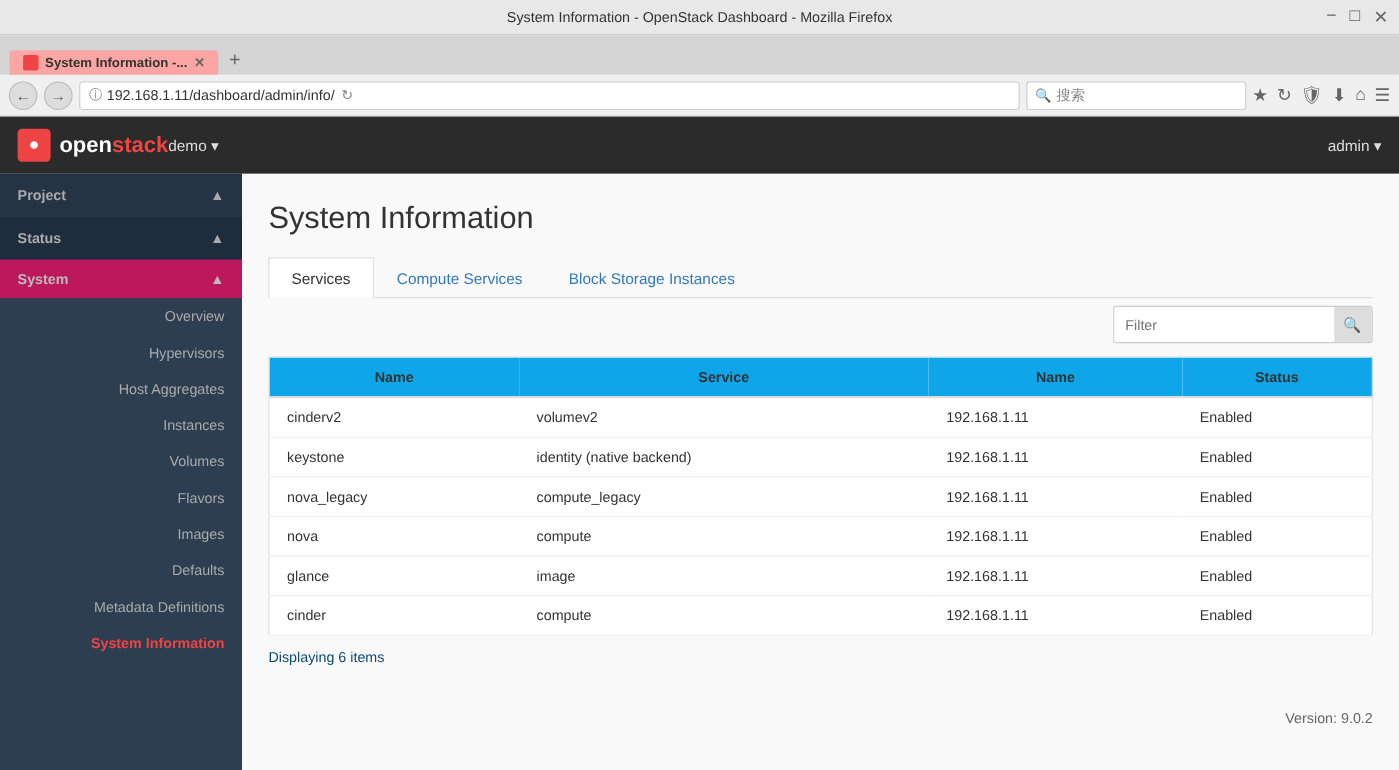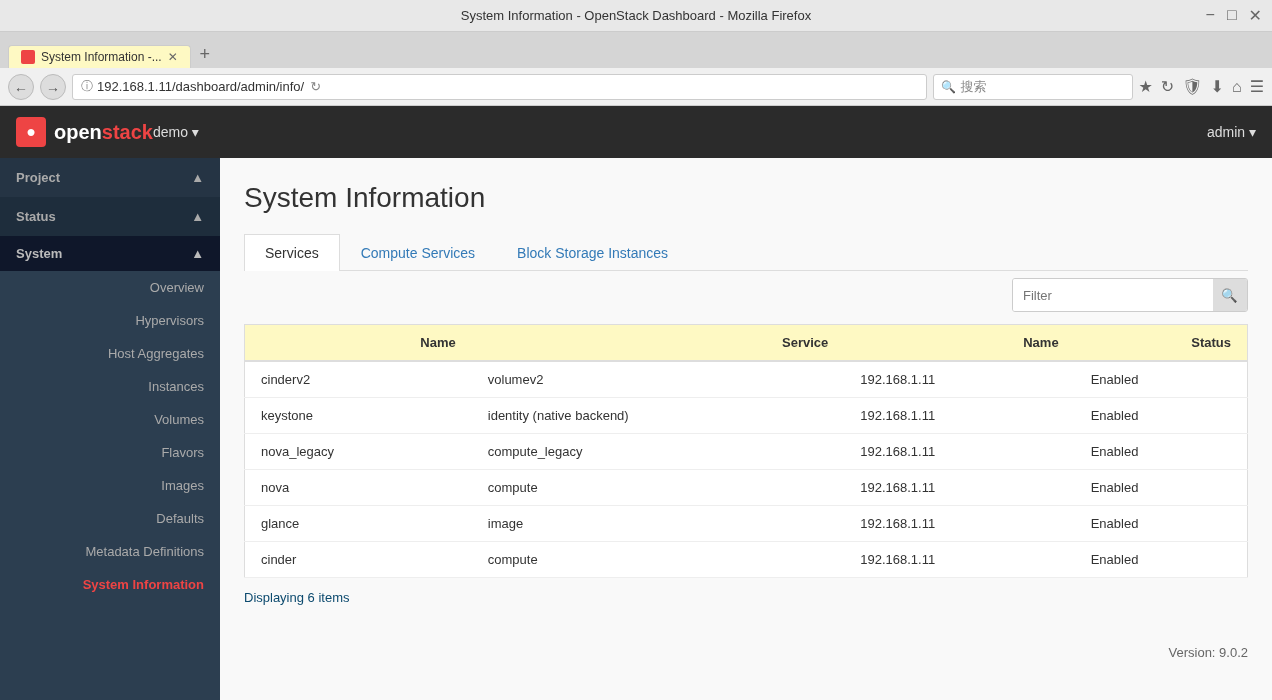--- a/index.html
+++ b/index.html
@@ -29,28 +29,29 @@
       height: 36px;
       background: #d5d5d5;
       display: flex;
       align-items: flex-end;
       padding-left: 8px;
     }
     .browser-tab {
       display: flex;
       align-items: flex-end;
       gap: 6px;
-      background: #fef9c3;
+      background: #fca5a5;
       border: 1px solid #ccc;
       border-bottom: none;
       border-radius: 4px 4px 0 0;
       padding: 4px 12px;
       font-size: 12px;
       color: #333;
       min-width: 160px;
+      font-weight: bold;
     }
     .browser-tab .tab-favicon {
       width: 14px; height: 14px;
       background: #e44;
       border-radius: 2px;
       display: inline-block;
     }
     .browser-tab .tab-close { margin-left: auto; color: #666; cursor: pointer; }
     .browser-tab-new {
       width: 28px; height: 28px;
@@ -171,21 +172,21 @@
       cursor: pointer;
     }
     .sidebar-section-header.active {
       background: #1e2d3c;
     }
     .sidebar-section-sub {
       padding: 10px 16px;
       font-size: 13px;
       font-weight: bold;
       color: #bbb;
-      background: #0f172a;
+      background: #be185d;
       display: flex;
       justify-content: space-between;
       align-items: center;
       cursor: pointer;
     }
     .sidebar-item {
       padding: 9px 16px 9px 28px;
       font-size: 13px;
       color: #aaa;
       cursor: pointer;
@@ -260,23 +261,23 @@
     }
 
     
     .data-table {
       width: 100%;
       border-collapse: collapse;
       background: #fff;
       border: 1px solid #ddd;
     }
     .data-table th {
-      background: #fef9c3;
+      background: #0ea5e9;
       padding: 10px 16px;
-      text-align: right;
+      text-align: center;
       font-size: 13px;
       font-weight: bold;
       color: #333;
       border-bottom: 2px solid #ddd;
     }
     .data-table td {
       padding: 10px 16px;
       font-size: 13px;
       color: #333;
       border-bottom: 1px solid #eee;

